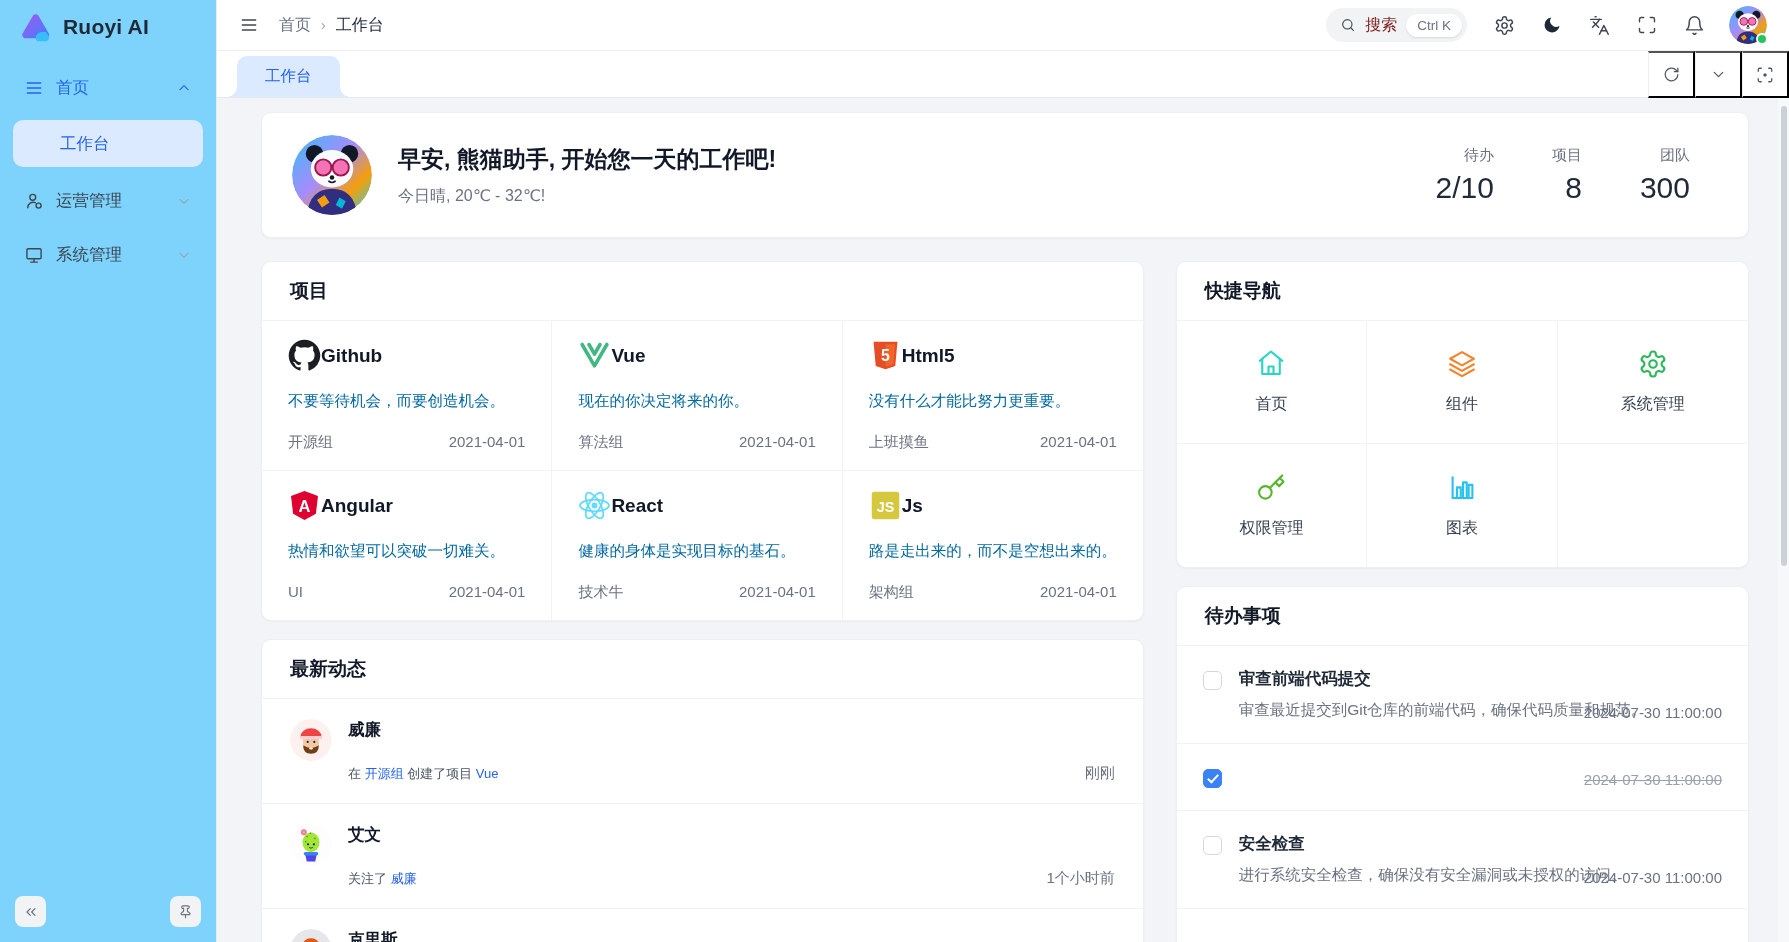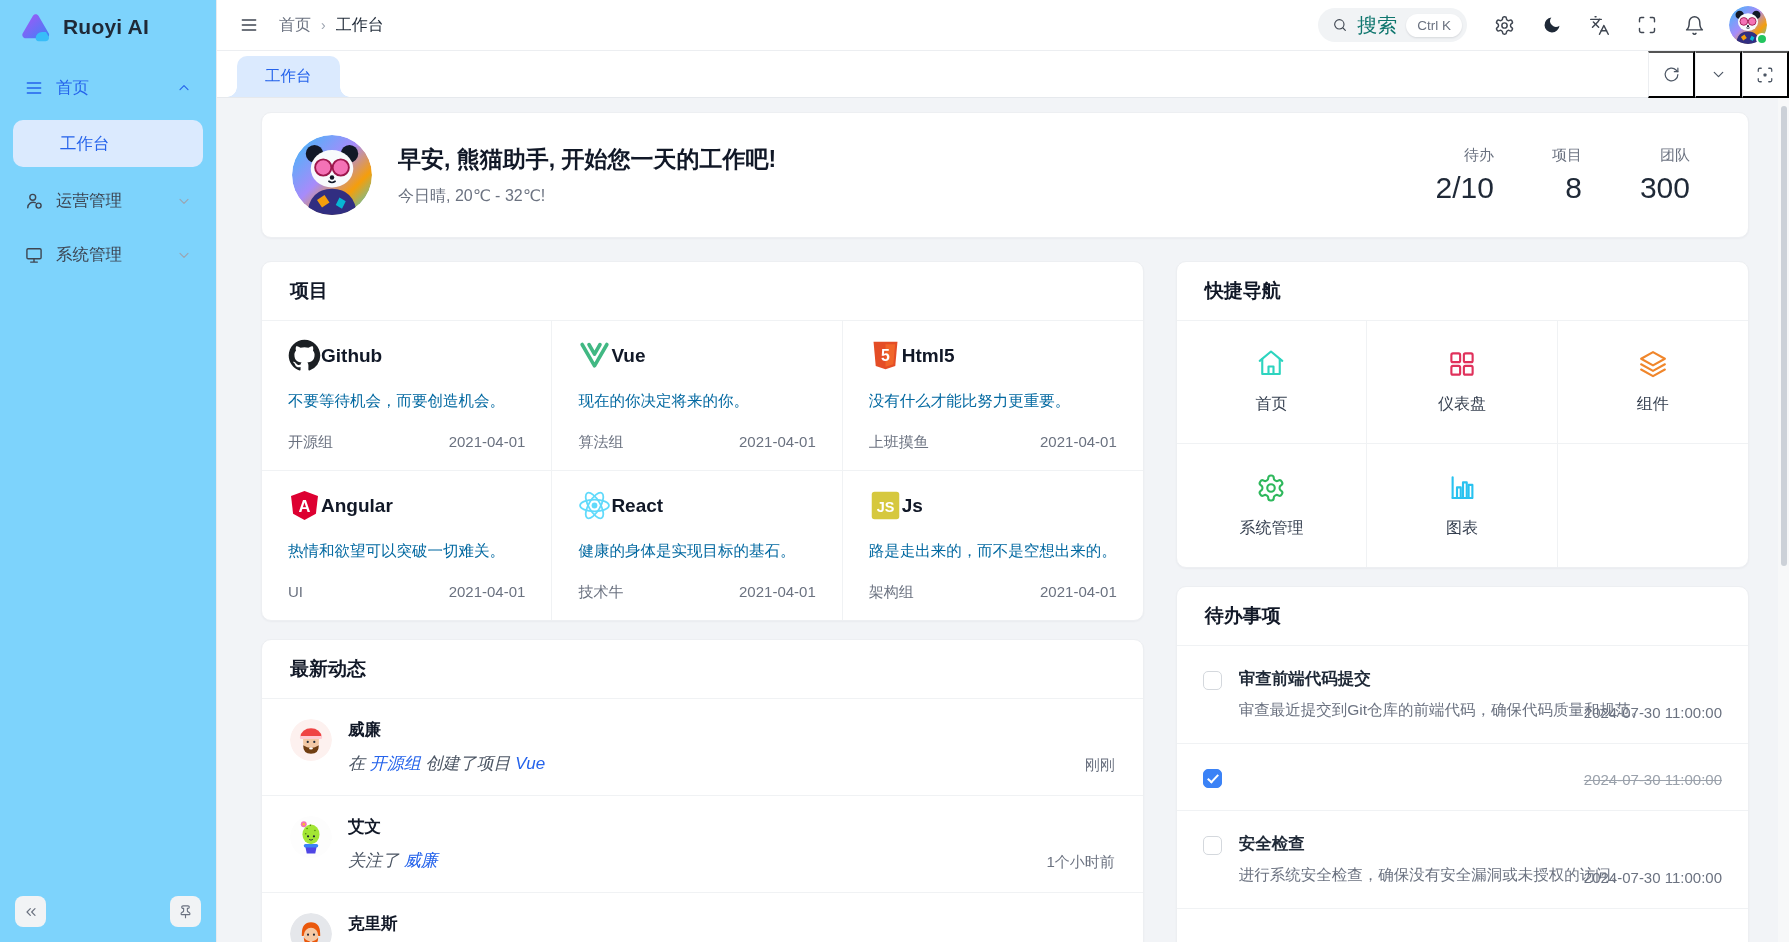--- a/index.html
+++ b/index.html
@@ -27,21 +27,21 @@
   
   .main { flex:1; display:flex; flex-direction:column; min-width:0; }
   .topbar { height:51px; background:#fff; border-bottom:1px solid #eceef1; display:flex; align-items:center; padding:0 22px; flex-shrink:0; }
   .hambtn { background:none; border:none; cursor:pointer; margin-right:20px; }
   .crumb { display:flex; align-items:center; gap:10px; font-size:16px; }
   .crumb .c1 { color:#6b7280; cursor:pointer; }
   .crumb .sep { color:#9ca3af; font-size:14px; }
   .crumb .c2 { color:#1f2937; }
   .top-spacer { flex:1; }
   .search-pill { height:34px; background:#f1f3f5; border-radius:17px; display:flex; align-items:center; gap:9px; padding:0 5px 0 14px; cursor:pointer; }
-  .search-pill .ph { color:#0f766e; font-size:20px; }
+  .search-pill .ph { color:#7f1d1d; font-size:16px; }
   .kbd { background:#fff; border-radius:999px; padding:4px 11px; font-size:13.5px; color:#6b7280; box-shadow:0 1px 2px rgba(16,24,40,.12); }
   .top-iconbtn { background:none; border:none; cursor:pointer; margin-left:27px; display:flex; align-items:center; }
   .avatar-wrap { position:relative; width:38px; height:38px; margin-left:24px; cursor:pointer; }
   .avatar-wrap svg { width:38px; height:38px; border-radius:50%; }
   .status-dot { position:absolute; right:-1px; bottom:-1px; width:12px; height:12px; border-radius:50%; background:#22c55e; border:2px solid #fff; }
 
   
   .tabbar { height:47px; background:#fff; border-bottom:1px solid #e6e9ed; display:flex; align-items:flex-end; padding-left:20px; flex-shrink:0; }
   .tab { position:relative; height:41px; background:#dbeafe; color:#2563eb; font-size:15.5px; padding:0 28px; display:flex; align-items:center; border-radius:10px 10px 0 0; cursor:pointer; }
   .tab::before { content:""; position:absolute; left:-10px; bottom:0; width:10px; height:10px; background:radial-gradient(circle 10px at 0 0, transparent 9.5px, #dbeafe 10px); }
@@ -91,21 +91,21 @@
   .qn-cell:nth-child(n+4) { border-bottom:none; }
   .qn-cell svg { width:30px; height:30px; stroke-width:1.7; fill:none; stroke-linecap:round; stroke-linejoin:round; }
   .qn-label { font-size:16px; color:#374151; }
 
   
   .act-row { display:flex; align-items:flex-start; padding:20px 28px; border-bottom:1px solid #f0f2f4; }
   .act-row:last-child { border-bottom:none; }
   .act-avatar { width:42px; height:42px; border-radius:50%; flex-shrink:0; }
   .act-main { margin-left:16px; }
   .act-name { font-size:16.5px; font-weight:700; color:#111827; }
-  .act-line { margin-top:11px; font-size:17px; color:#4b5563;font-style:italic; }
+  .act-line { margin-top:24px; font-size:13px; color:#4b5563; }
   .act-line a { color:#2563eb; text-decoration:none; cursor:pointer; }
   .act-time { margin-left:auto; font-size:15px; color:#6b7280; align-self:flex-end; }
 
   
   .todo-row { display:flex; align-items:flex-start; padding:22px 26px; border-bottom:1px solid #f0f2f4; }
   .todo-row:last-child { border-bottom:none; }
   .todo-check { width:19px; height:19px; border:1.5px solid #d4d8dd; border-radius:5px; background:#fff; margin-top:3px; flex-shrink:0; cursor:pointer; position:relative; }
   .todo-row.done .todo-check { background:#3b82f6; border-color:#3b82f6; }
   .todo-row.done .todo-check::after { content:""; position:absolute; left:6px; top:2px; width:4px; height:9px; border:solid #fff; border-width:0 2px 2px 0; transform:rotate(43deg); }
   .todo-main { margin-left:17px; min-width:0; }
@@ -515,47 +515,46 @@
 
             <div class="qn-cell">
               <svg viewBox="0 0 24 24" stroke="#2dd4bf">
                 <path d="m3 9.5 9-7.5 9 7.5"></path>
                   <path d="M5 8v12h14V8"></path>
                   <path d="M10 20v-6h4v6"></path>
               </svg>
               <div class="qn-label">首页</div>
             </div>
 
-            <div class="qn-cell">
-              <svg viewBox="0 0 24 24" stroke="#e0315b">
-                <rect x="3.5" y="3.5" width="7" height="7" rx="1.2"></rect>
-                  <rect x="13.5" y="3.5" width="7" height="7" rx="1.2"></rect>
-                <rect x="3.5" y="13.5" width="7" height="7" rx="1.2"></rect>
-                  <rect x="13.5" y="13.5" width="7" height="7" rx="1.2"></rect>
-              </svg>
-              <div class="qn-label">仪表盘</div>
-            </div>
 
             <div class="qn-cell">
               <svg viewBox="0 0 24 24" stroke="#f0862b">
                 <path d="M12 2.5 21.5 7.8 12 13.1 2.5 7.8z"></path>
                   <path d="m2.5 12.2 9.5 5.3 9.5-5.3"></path>
                   <path d="m2.5 16.4 9.5 5.3 9.5-5.3"></path>
               </svg>
               <div class="qn-label">组件</div>
             </div>
 
             <div class="qn-cell">
               <svg viewBox="0 0 24 24" stroke="#2eb85c">
                 <path d="M12.22 2h-.44a2 2 0 0 0-2 2v.18a2 2 0 0 1-1 1.73l-.43.25a2 2 0 0 1-2 0l-.15-.08a2 2 0 0 0-2.73.73l-.22.38a2 2 0 0 0 .73 2.73l.15.1a2 2 0 0 1 1 1.72v.51a2 2 0 0 1-1 1.74l-.15.09a2 2 0 0 0-.73 2.73l.22.38a2 2 0 0 0 2.73.73l.15-.08a2 2 0 0 1 2 0l.43.25a2 2 0 0 1 1 1.73V20a2 2 0 0 0 2 2h.44a2 2 0 0 0 2-2v-.18a2 2 0 0 1 1-1.73l.43-.25a2 2 0 0 1 2 0l.15.08a2 2 0 0 0 2.73-.73l.22-.39a2 2 0 0 0-.73-2.73l-.15-.08a2 2 0 0 1-1-1.74v-.5a2 2 0 0 1 1-1.74l.15-.09a2 2 0 0 0 .73-2.73l-.22-.38a2 2 0 0 0-2.73-.73l-.15.08a2 2 0 0 1-2 0l-.43-.25a2 2 0 0 1-1-1.73V4a2 2 0 0 0-2-2z"></path>
                   <circle cx="12" cy="12" r="3"></circle>
               </svg>
               <div class="qn-label">系统管理</div>
             </div>
 
+            <div class="qn-cell">
+              <svg viewBox="0 0 24 24" stroke="#56b62c">
+                <circle cx="7.5" cy="15.5" r="5"></circle>
+                  <path d="m21 2-9.6 9.6"></path>
+                  <path d="m15.5 7.5 3 3L22 7l-3-3"></path>
+              </svg>
+              <div class="qn-label">权限管理</div>
+            </div>
 
             <div class="qn-cell">
               <svg viewBox="0 0 24 24" stroke="#29c2f0">
                 <path d="M4.5 3.5v16.5"></path>
                   <path d="M4.5 20h15.5"></path>
                 <rect x="8" y="11.5" width="3" height="8.5"></rect>
                   <rect x="12.8" y="7.5" width="3" height="12.5"></rect>
                   <rect x="17.3" y="9.5" width="3" height="10.5"></rect>
               </svg>
               <div class="qn-label">图表</div>

